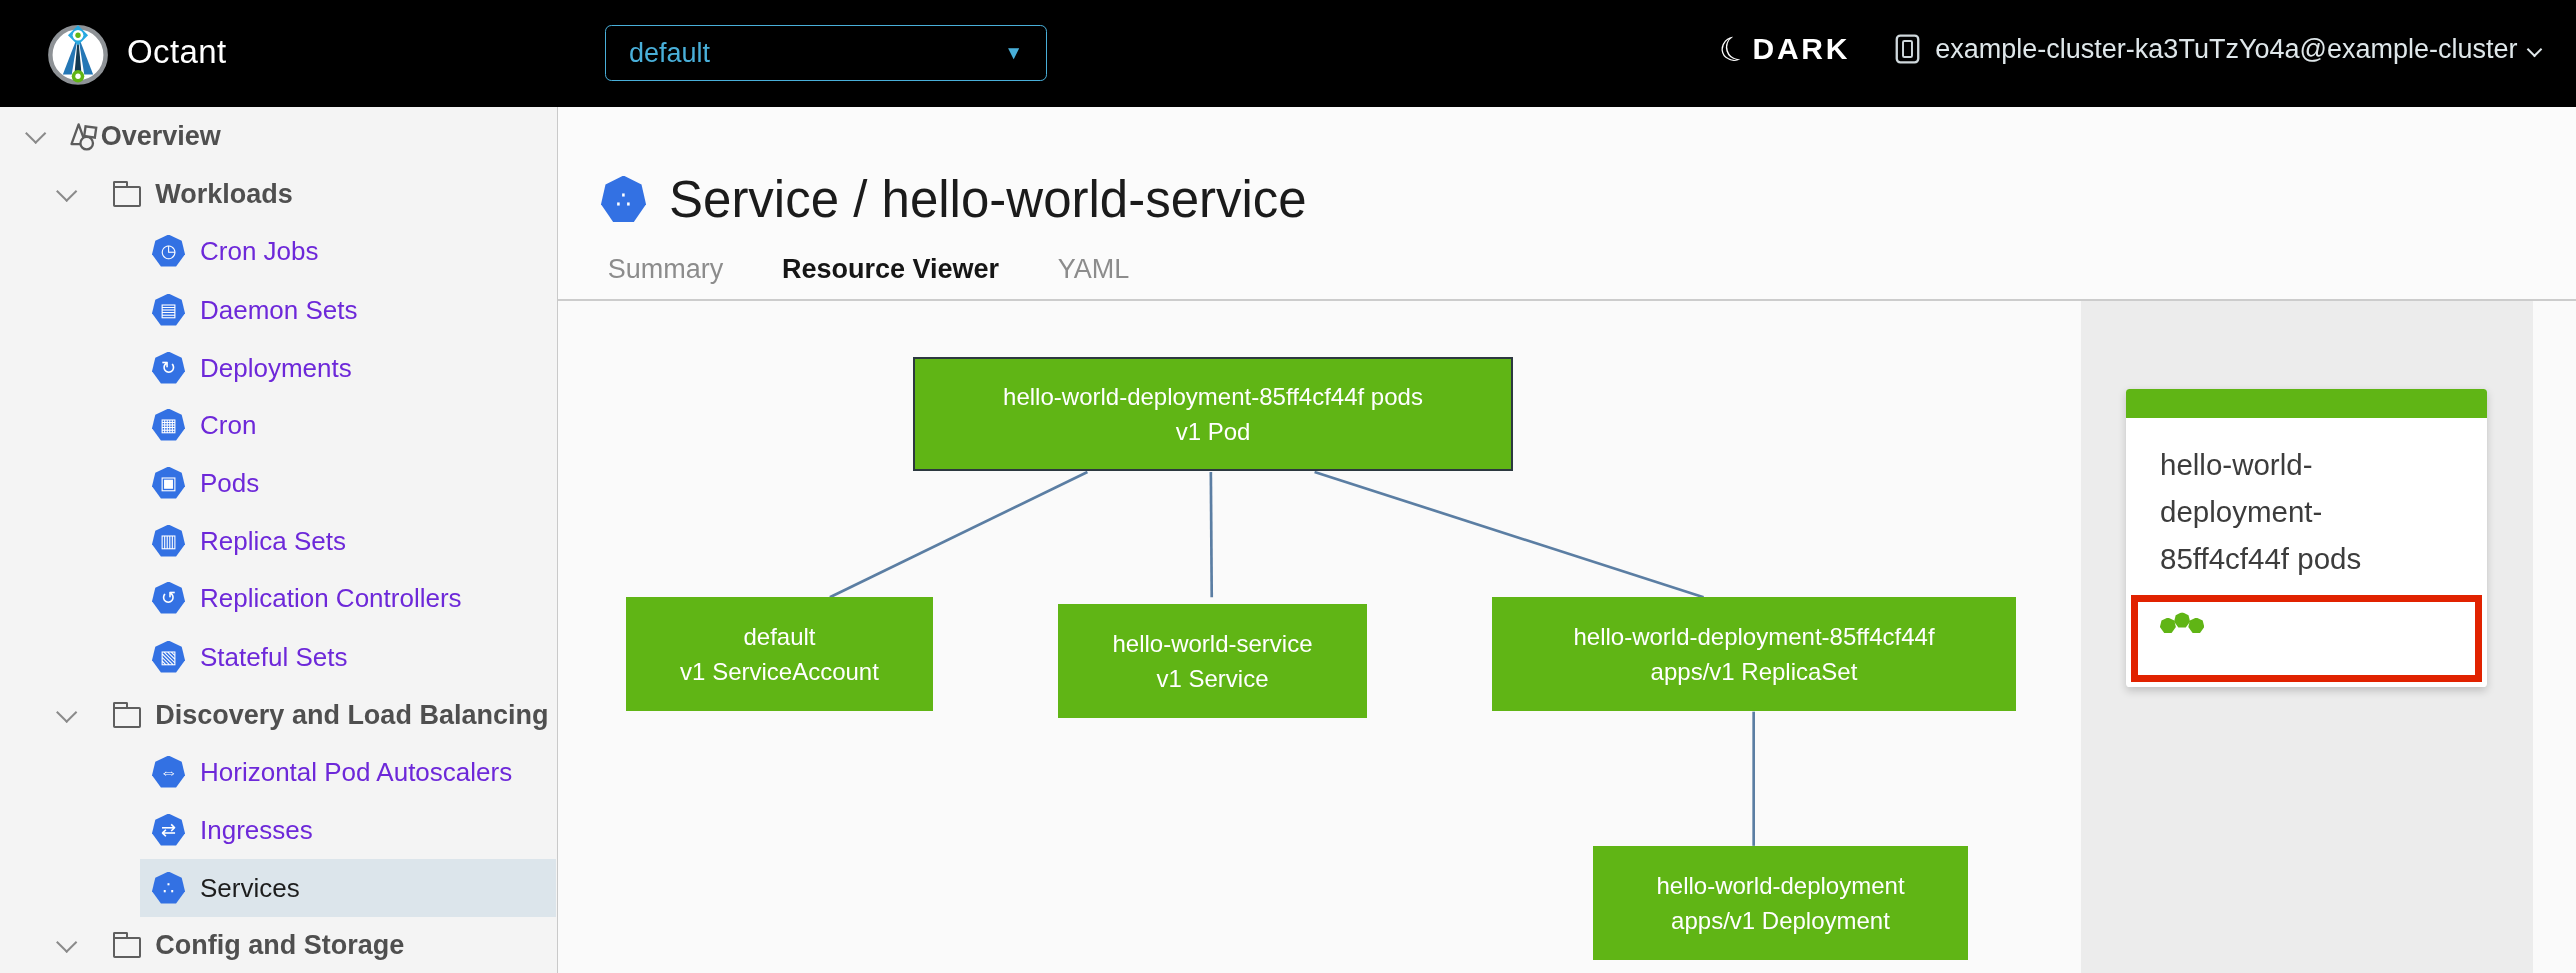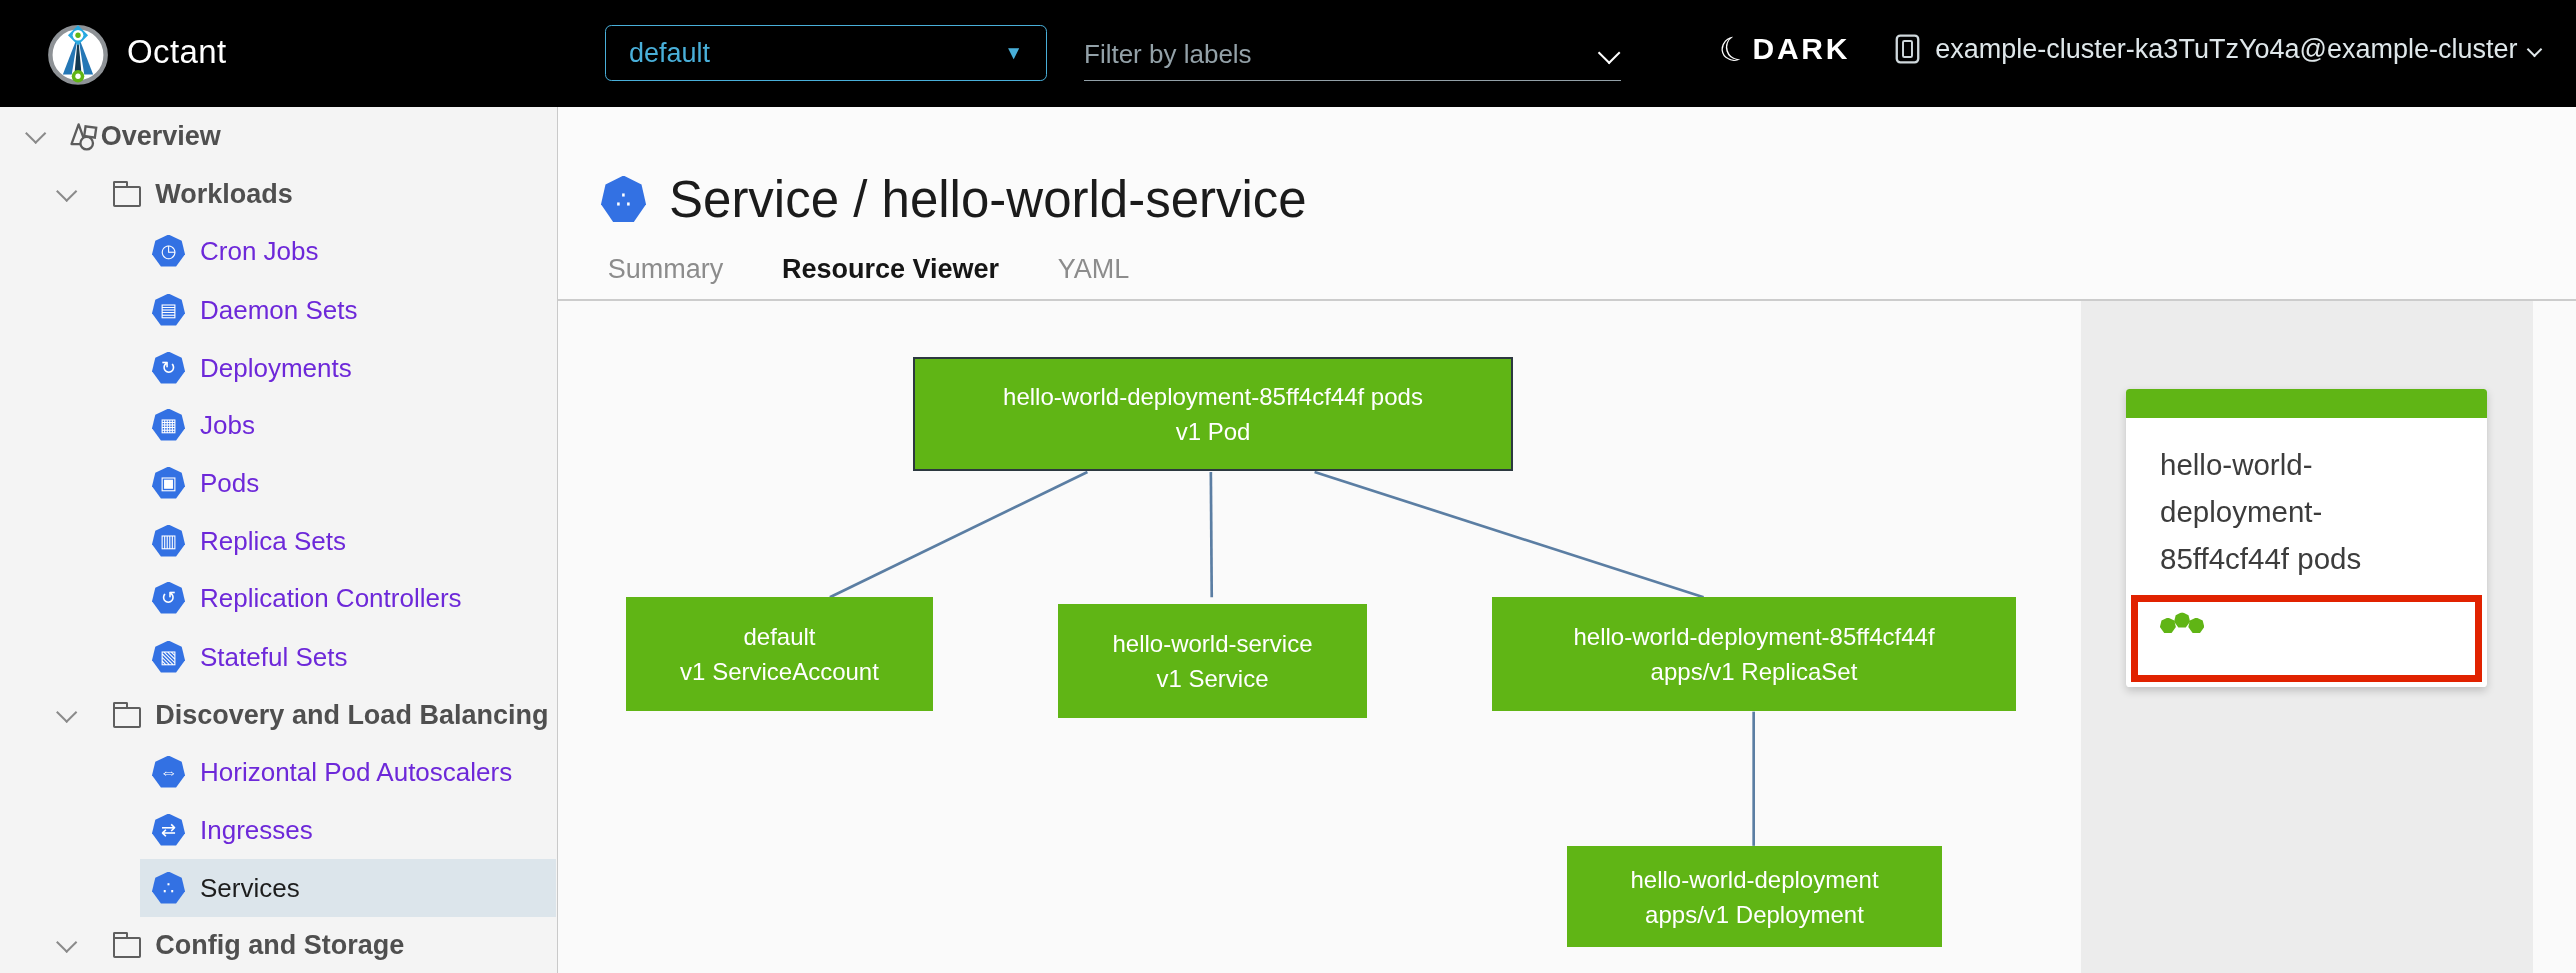--- a/index.html
+++ b/index.html
@@ -107,24 +107,20 @@
     <circle cx="37" cy="62" r="7" fill="#61b515"></circle>
     <circle cx="37" cy="62" r="3" fill="#ffffff"></circle>
   </svg>
   <span class="app-title">Octant</span>
 
   <div class="ns-select">
     <span class="val">default</span>
     <span class="caret">▼</span>
   </div>
 
-  <div class="filter">
-    <input placeholder="Filter by labels" style="">
-    <span class="chevw"></span>
-  </div>
 
   <div class="theme">
     <span class="moon">☾</span>
     <span class="tlabel">DARK</span>
   </div>
 
   <div class="cluster">
     <svg width="27" height="34" viewBox="0 0 30 38">
       <rect x="3" y="4" width="24" height="30" rx="4" fill="none" stroke="#cfd8dc" stroke-width="2.6"></rect>
       <rect x="10" y="10" width="10" height="18" rx="1.5" fill="none" stroke="#cfd8dc" stroke-width="2.2"></rect>
@@ -166,21 +162,21 @@
   <div class="srow lvl3" style="top:232px">
     <span class="k8icon">
         <span>↻</span>
       </span>
     <span class="slabel">Deployments</span>
   </div>
   <div class="srow lvl3" style="top:289px">
     <span class="k8icon">
         <span>▦</span>
       </span>
-    <span class="slabel">Jobs</span>
+    <span class="slabel">Cron</span>
   </div>
   <div class="srow lvl3" style="top:347px">
     <span class="k8icon">
         <span>▣</span>
       </span>
     <span class="slabel">Pods</span>
   </div>
   <div class="srow lvl3" style="top:405px">
     <span class="k8icon">
         <span>▥</span>
@@ -262,21 +258,21 @@
       <span>v1 ServiceAccount</span>
     </div>
     <div class="gnode" style="left:500px; top:296px; width:309px; height:114px;margin-top:7px;">
       <span>hello-world-service</span>
       <span>v1 Service</span>
     </div>
     <div class="gnode" style="left:934px; top:296px; width:524px; height:114px;">
       <span>hello-world-deployment-85ff4cf44f</span>
       <span>apps/v1 ReplicaSet</span>
     </div>
-    <div class="gnode" style="left:1009px; top:545px; width:375px; height:101px;">
+    <div class="gnode" style="left:1035px; top:545px; width:375px; height:114px;">
       <span>hello-world-deployment</span>
       <span>apps/v1 Deployment</span>
     </div>
   </div>
 
   <aside class="panel">
     <div class="card">
       <div class="card-topbar"></div>
       <div class="card-title">hello-world-deployment-85ff4cf44f pods</div>
       <div class="status-box">

